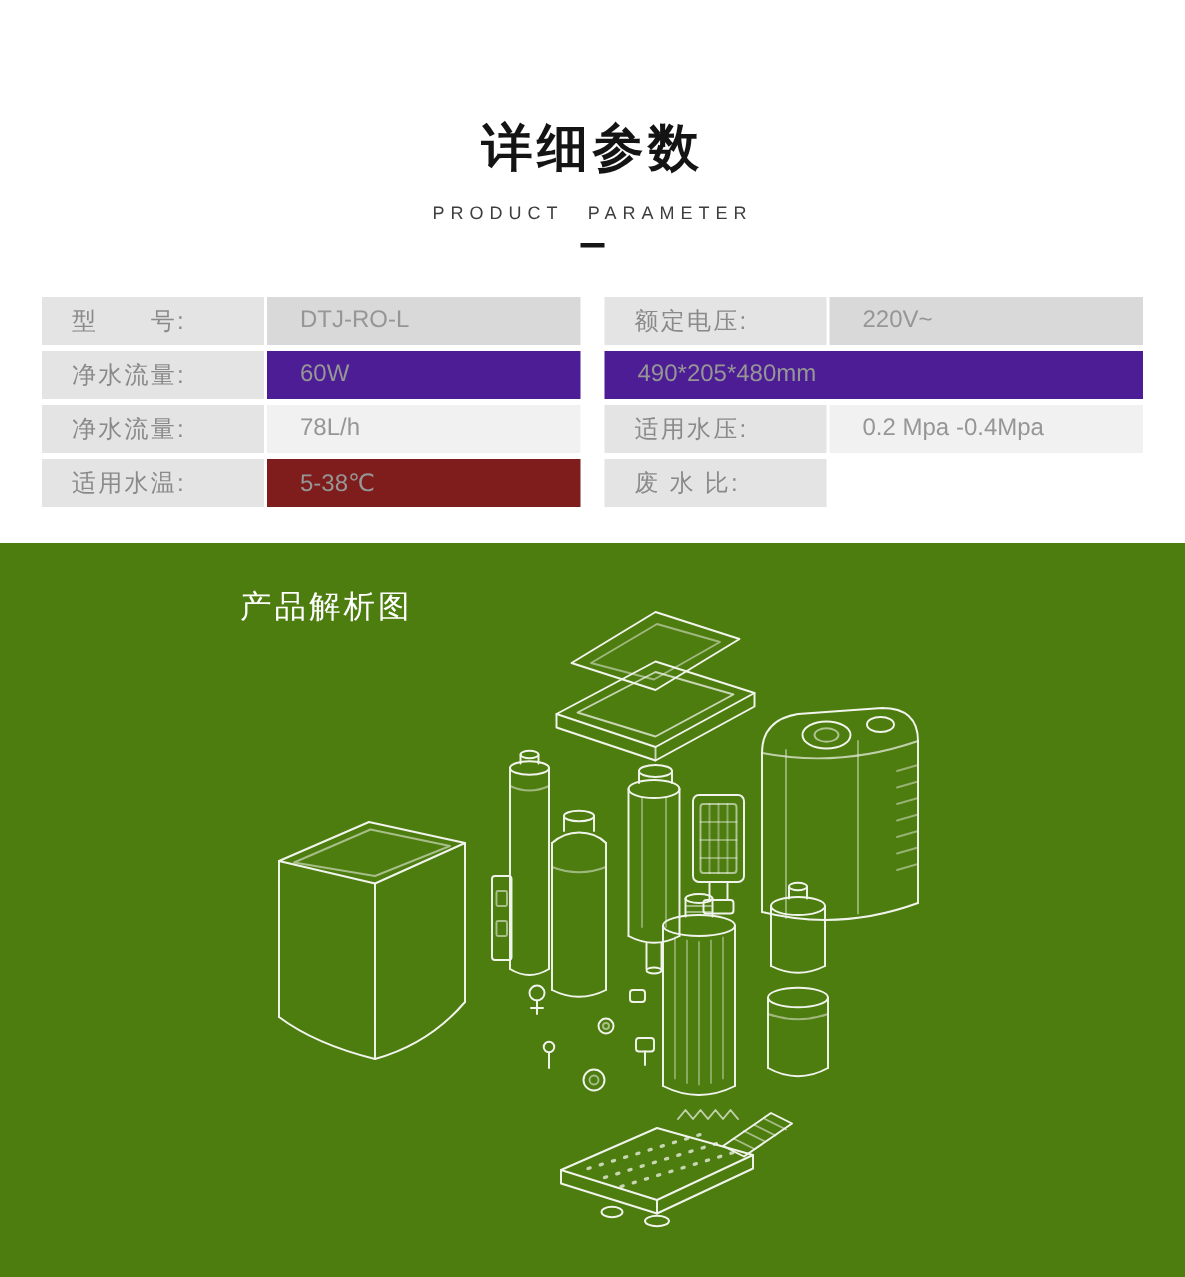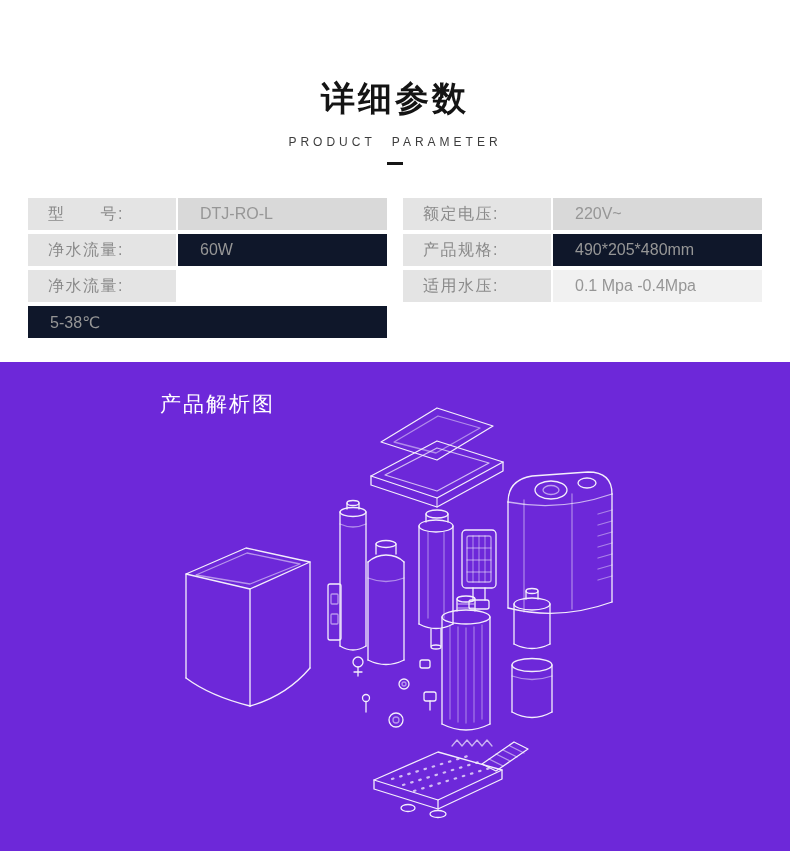--- a/index.html
+++ b/index.html
@@ -18,26 +18,26 @@
   .title-divider { width:16px; height:3px; background:#161616; margin:13px auto 0 auto; }
 
   
   .spec { position:absolute; top:198px; left:28px; right:28px; display:flex; gap:16px; }
   .spec-col { flex:1; min-width:0; }
   .spec-row { display:flex; gap:2px; height:32px; margin-bottom:4px; }
   .cell { display:flex; align-items:center; font-size:16px; overflow:hidden; white-space:nowrap; }
   .cell.label { width:148px; background:#e4e4e4; padding-left:20px; color:#8a8a8a; letter-spacing:1.5px; }
   .cell.value { flex:1; padding-left:22px; color:#969696; }
   .spec-row:nth-child(1) .value { background:#d9d9d9;text-align:center; }
-  .spec-row:nth-child(2) .value { background:#0f172a; }
+  .spec-row:nth-child(2) .value { background:#4c1d95; }
   .spec-row:nth-child(3) .value { background:#f1f1f1; }
-  .spec-row:nth-child(4) .value { background:#0f172a; }
+  .spec-row:nth-child(4) .value { background:#7f1d1d; }
 
   
-  .diagram { position:absolute; top:362px; left:0; width:790px; height:489px; background:#6d28d9; }
+  .diagram { position:absolute; top:362px; left:0; width:790px; height:489px; background:#4d7c0f; }
   .diagram-title { position:absolute; left:160px; top:28px; font-size:21px; color:#ffffff; letter-spacing:2px; }
   .exploded { position:absolute; left:0; top:0; width:790px; height:489px; display:block; }
 </style>
 </head>
 <body>
 
 <div class="page">
 
   <header class="param-header">
     <h1 class="main-title">详细参数</h1>
@@ -50,39 +50,41 @@
       <div class="spec-row">
         <div class="cell label">型　　号:</div>
         <div class="cell value">DTJ-RO-L</div>
       </div>
       <div class="spec-row">
         <div class="cell label">净水流量:</div>
         <div class="cell value">60W</div>
       </div>
       <div class="spec-row">
         <div class="cell label">净水流量:</div>
-      </div>
-      <div class="spec-row">
+        <div class="cell value">78L/h</div>
+      </div>
+      <div class="spec-row">
+        <div class="cell label">适用水温:</div>
         <div class="cell value">5-38℃</div>
       </div>
     </div>
     <div class="spec-col">
       <div class="spec-row">
         <div class="cell label">额定电压:</div>
         <div class="cell value">220V~</div>
       </div>
       <div class="spec-row">
-        <div class="cell label">产品规格:</div>
         <div class="cell value">490*205*480mm</div>
       </div>
       <div class="spec-row">
         <div class="cell label">适用水压:</div>
-        <div class="cell value">0.1 Mpa -0.4Mpa</div>
-      </div>
-      <div class="spec-row">
+        <div class="cell value">0.2 Mpa -0.4Mpa</div>
+      </div>
+      <div class="spec-row">
+        <div class="cell label">废 水 比:</div>
       </div>
     </div>
   </section>
 
   <section class="diagram">
     <div class="diagram-title">产品解析图</div>
 
     <svg class="exploded" viewBox="0 0 790 489">
       <g fill="none" stroke="#ffffff" stroke-width="1.3" stroke-linecap="round" stroke-linejoin="round" opacity="0.92">
 

